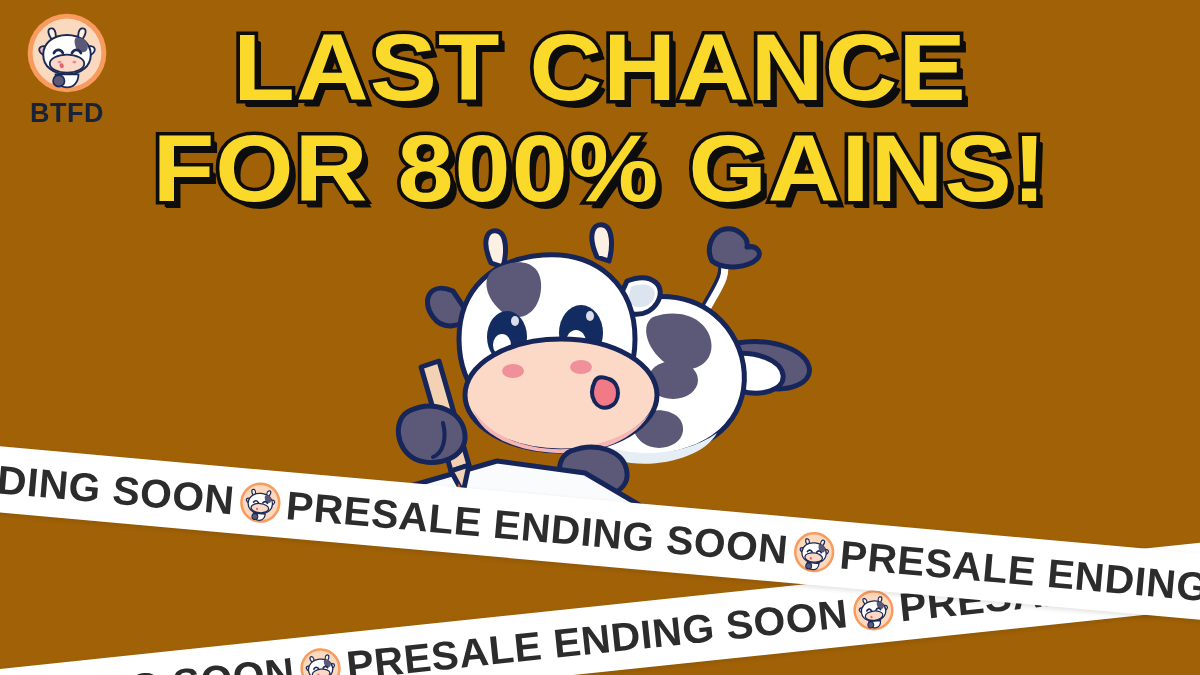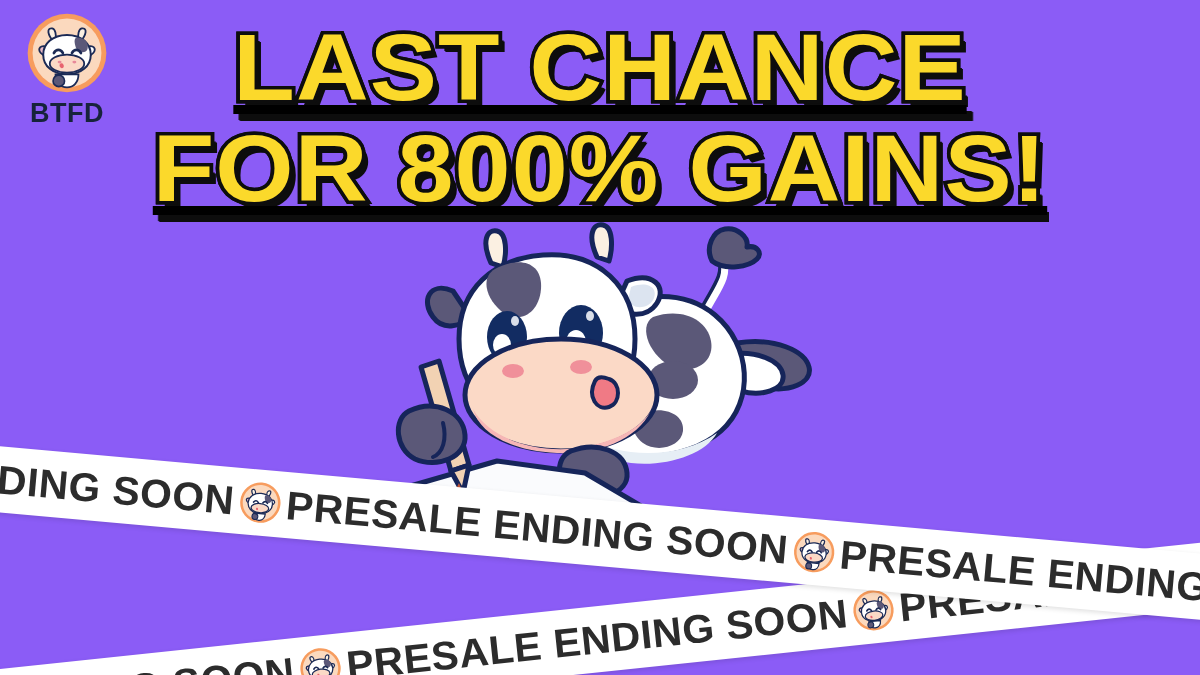--- a/index.html
+++ b/index.html
@@ -43,21 +43,20 @@
 
   
   #headline {
     position: absolute;
     left: 0;
     top: 22px;
     width: 1200px;
     text-align: center;
     z-index: 5;
     pointer-events: none;
-    text-decoration: underline;
   }
   .headline-line {
     display: block;
     color: #FBD92B;
     font-family: "Liberation Sans Narrow", "Liberation Sans", sans-serif;
     font-weight: 700;
     font-style: normal;
     line-height: 0.96;
     letter-spacing: 1px;
     -webkit-text-stroke: 7px #0d0d0d;
@@ -126,21 +125,21 @@
   .banner-chip {
     width: 42px;
     height: 42px;
     flex: none;
     margin: 0 6px;
   }
 </style>
 </head>
 <body>
 
-<div id="stage" style="background: #8b5cf6;">
+<div id="stage" style="background: #a16207;">
 
   <div id="brand">
     <svg id="brand-mark" viewBox="0 0 100 100">
       <circle cx="50" cy="50" r="48" fill="#F79C5E"></circle>
       <circle cx="50" cy="50" r="42" fill="#FBD9BE"></circle>
 
       <path d="M31 33 C25 24 27 19 32 20 C36 21 37 28 36 33 Z" fill="#FBF0E2" stroke="#1B2A55" stroke-width="2.2" stroke-linejoin="round"></path>
       <path d="M69 33 C75 24 73 19 68 20 C64 21 63 28 64 33 Z" fill="#FBF0E2" stroke="#1B2A55" stroke-width="2.2" stroke-linejoin="round"></path>
 
       <path d="M27 43 C17 39 14 45 18 50 C22 55 29 53 31 49 Z" fill="#E8B9C6" stroke="#1B2A55" stroke-width="2.2" stroke-linejoin="round"></path>

